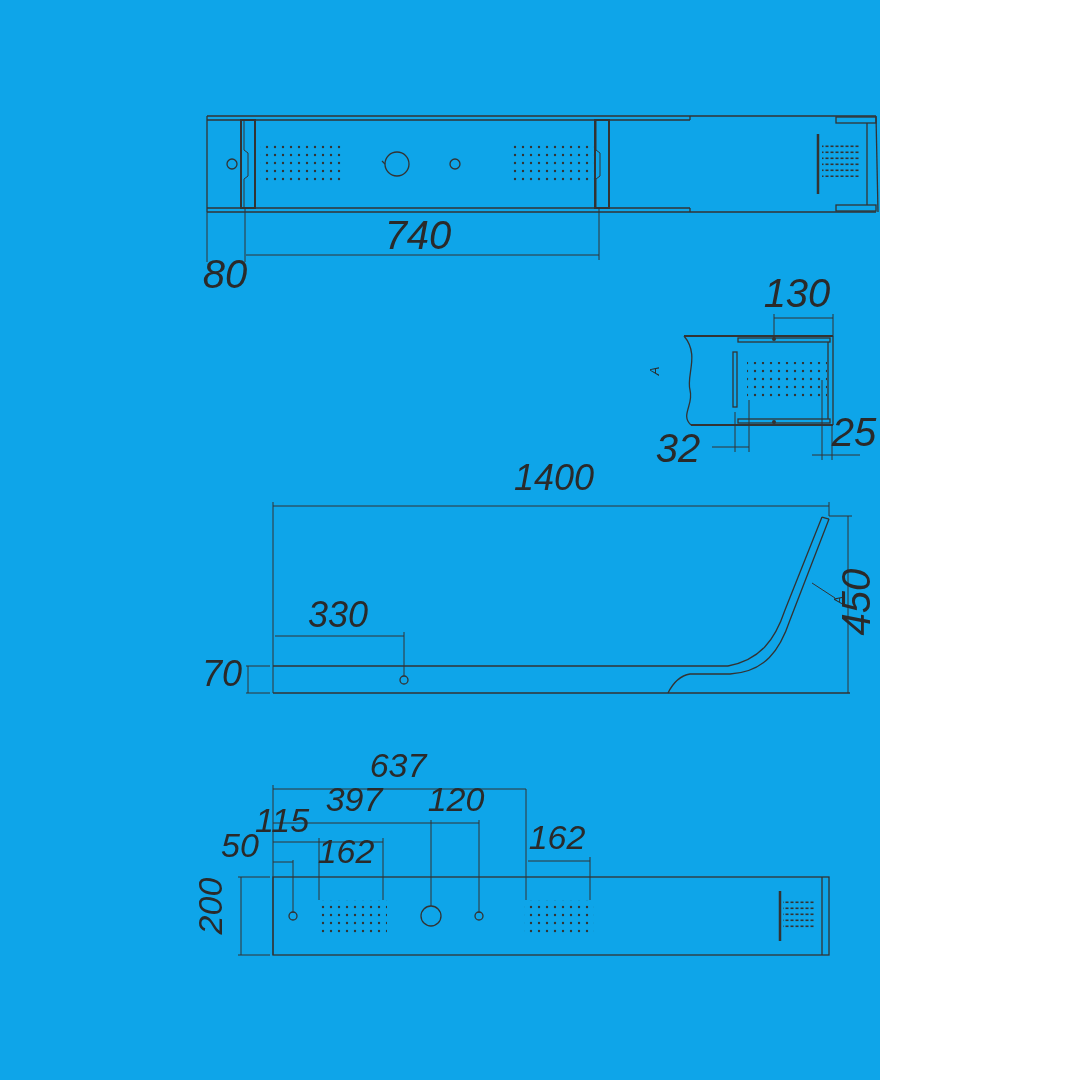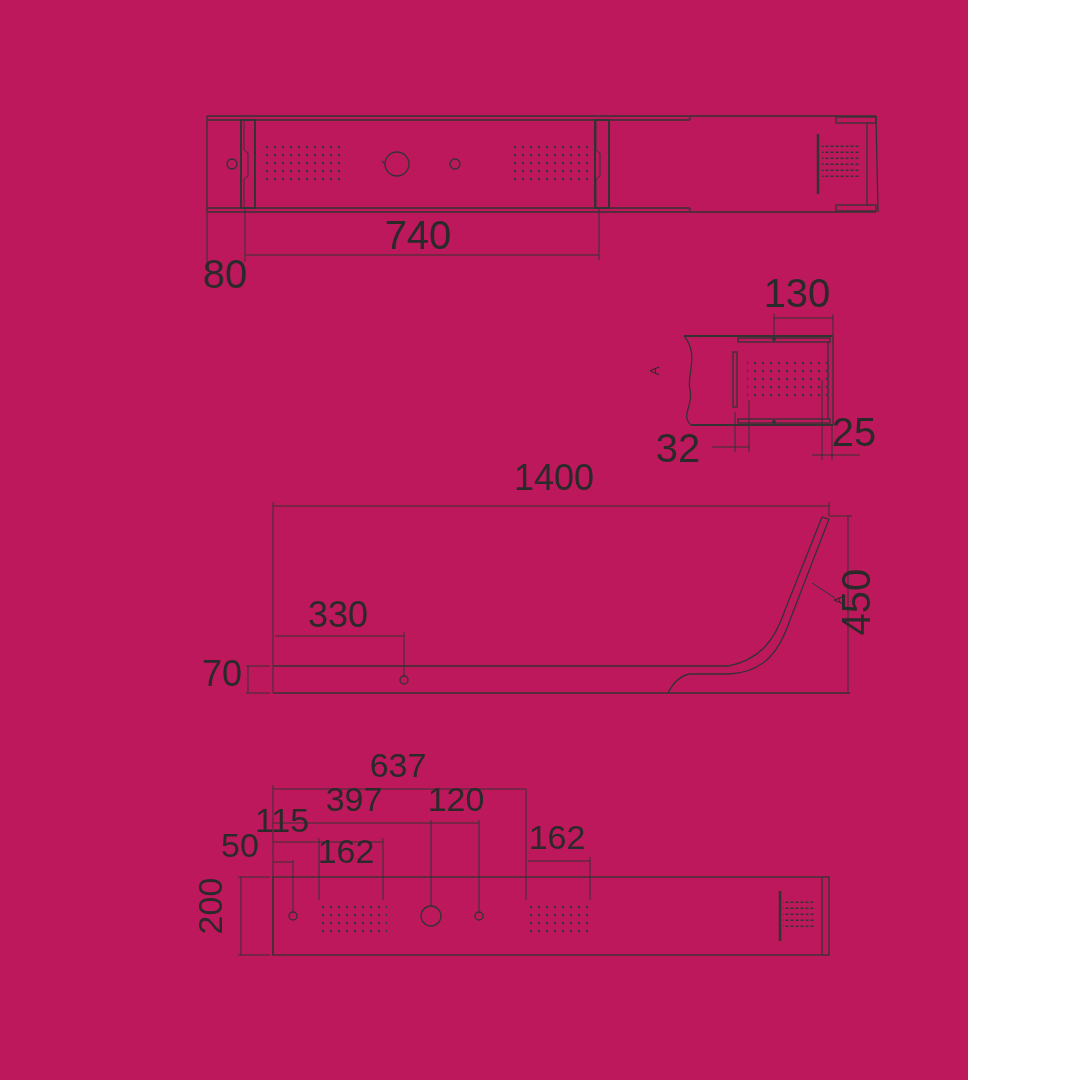--- a/index.html
+++ b/index.html
@@ -1,16 +1,16 @@
 <!DOCTYPE html>
 <html><head>
   <meta charset="utf-8">
   <style>
     html, body { margin: 0; padding: 0; background: #ffffff; }
-    #canvas { position: relative; width: 968px; height: 1080px; background: #be185d; overflow: hidden; }
+    #canvas { position: relative; width: 880px; height: 1080px; background: #0ea5e9; overflow: hidden; font-style: italic; }
     svg { position: absolute; left: 0; top: 0; }
     .dimtext { font-family: "Liberation Sans", sans-serif; fill: #2a2a2a; }
   </style>
 </head>
 <body>
 
 <div id="canvas">
 <svg width="1080" height="1080" viewBox="0 0 1080 1080">
   <defs>
     <pattern id="dots" width="8" height="8" patternUnits="userSpaceOnUse">

